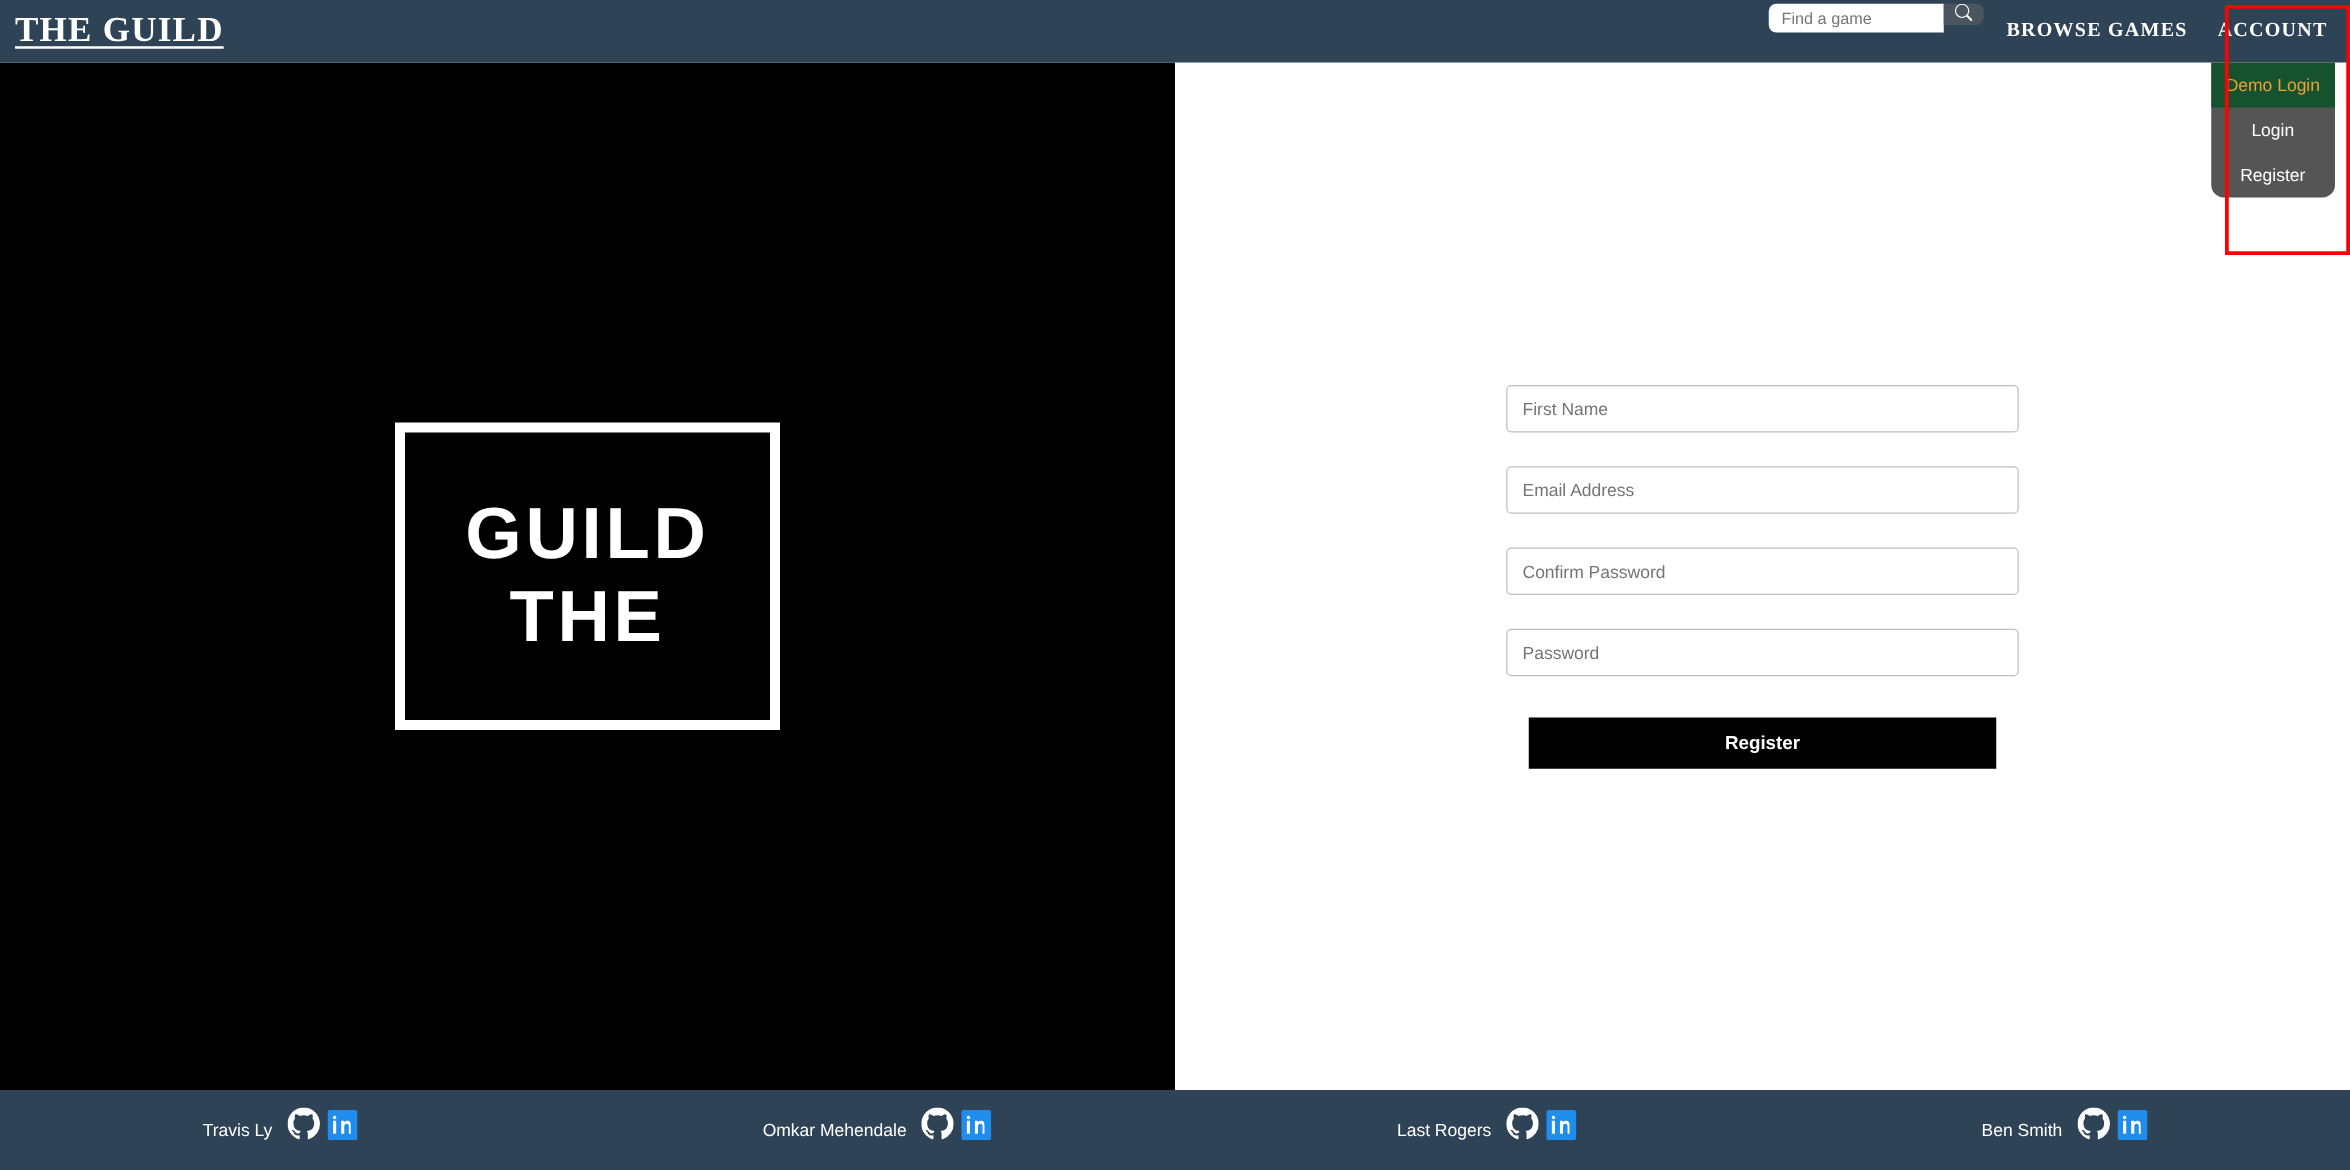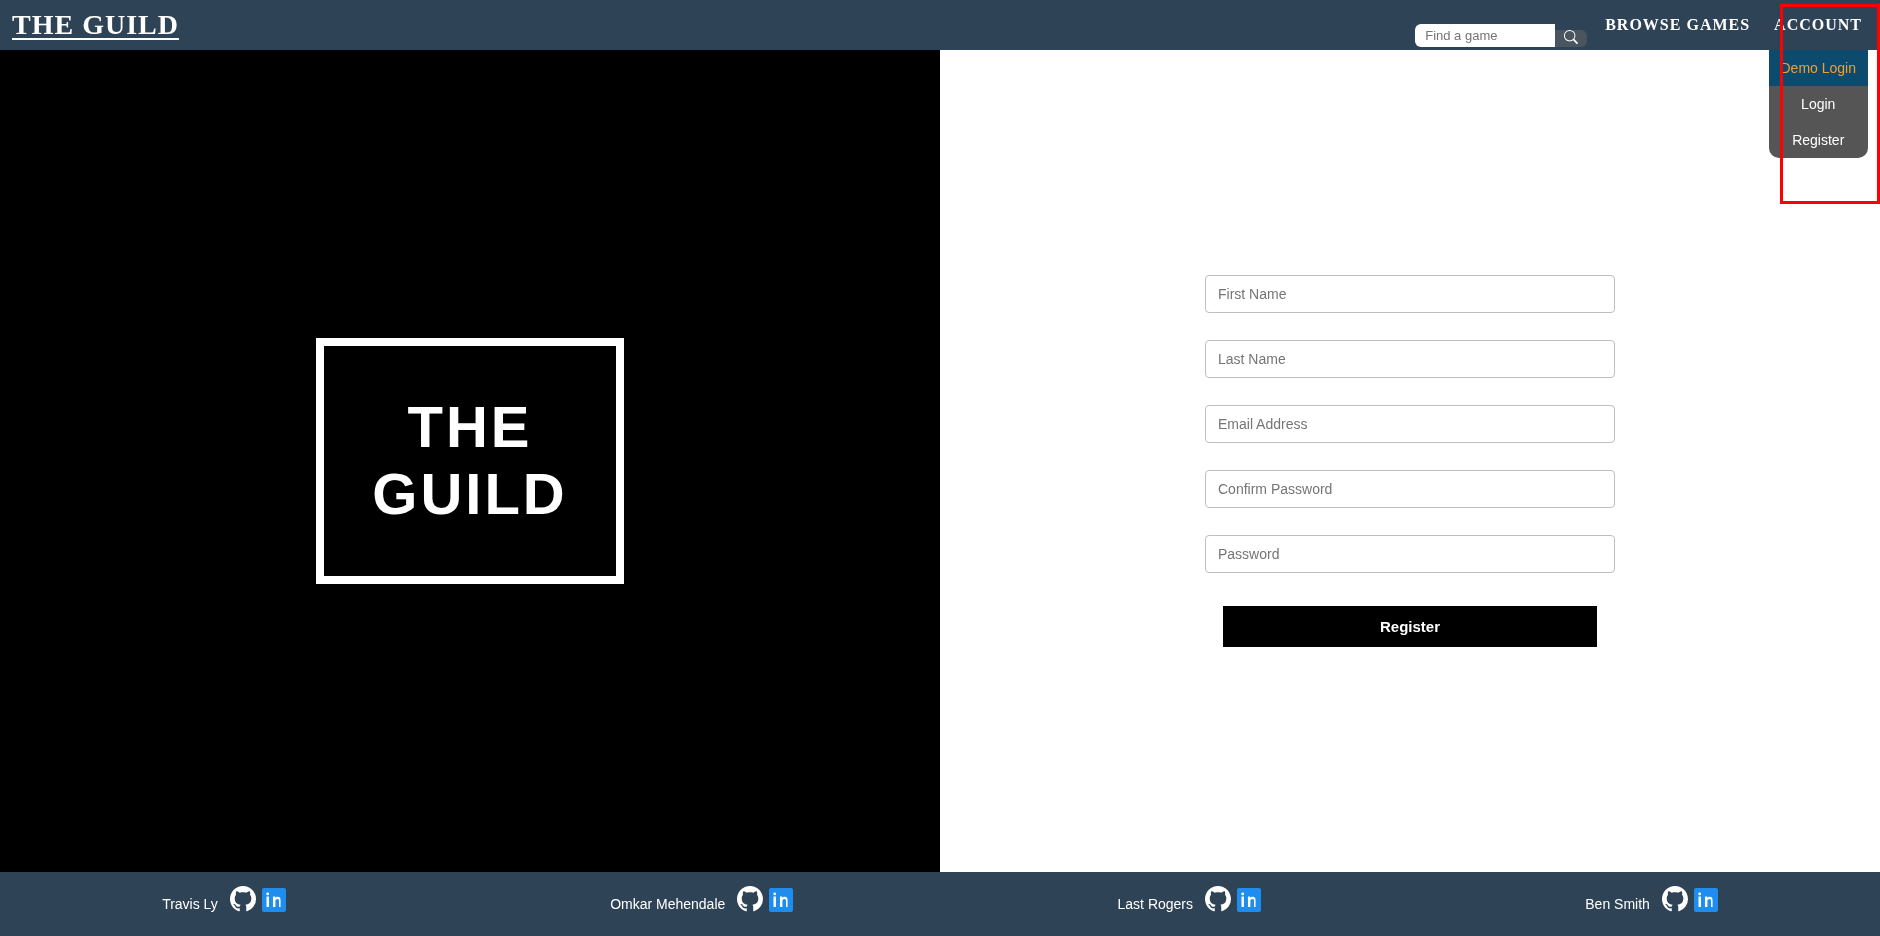--- a/index.html
+++ b/index.html
@@ -20,21 +20,21 @@
   color: #fff;
   font-size: 28px;
   font-weight: bold;
   letter-spacing: 1px;
   font-family: Liberation Serif, serif;
   text-decoration: underline;
   text-underline-offset: 4px;
   cursor: pointer;
 }
 .nav-right { display: flex; align-items: center; gap: 18px; }
-.search-group { display: flex; align-items: flex-end; height: 44px; padding-left: 48px; }
+.search-group { display: flex; align-items: flex-start; height: 44px; padding-left: 48px; }
 .search-input {
   border: none; border-radius: 6px 0 0 6px;
   padding: 4px 10px; font-size: 13px; width: 140px; outline: none;
   background: #fff;
 }
 .search-btn {
   background: #4b5560; border: none; border-radius: 0 6px 6px 0;
   width: 32px; display: flex; align-items: center; justify-content: center;
   cursor: pointer;
 }
@@ -49,21 +49,21 @@
   background: #555; color: #fff;
   border-radius: 0 0 10px 10px;
   min-width: 90px;
   overflow: hidden;
 }
 .dropdown-item {
   padding: 10px 12px; text-align: center;
   font-size: 14px; cursor: pointer;
   white-space: nowrap;
 }
-.dropdown-item:first-child { background: #0c4a6e; color: #f0a030; }
+.dropdown-item:first-child { background: #14532d; color: #f0a030; }
 .highlight-box {
   position: absolute; border: 3px solid red;
   top: 4px; right: 0; width: 100px; height: 200px;
   pointer-events: none; z-index: 200;
 }
 
 .main { flex: 1; display: flex; background: #fff; }
 .left-pane {
   flex: 1; background: #000; display: flex;
   align-items: center; justify-content: center;
@@ -129,28 +129,27 @@
         <div class="dropdown-item">Register</div>
       </div>
     </div>
   </div>
   <div class="highlight-box"></div>
 </div>
 
 <div class="main">
   <div class="left-pane">
     <div class="logo-box">
+      <div class="logo-text">GUILD</div>
       <div class="logo-text">THE</div>
-      <div class="logo-text">GUILD</div>
     </div>
   </div>
   <div class="right-pane">
     <form class="form">
       <input class="field" placeholder="First Name" style="">
-      <input class="field" placeholder="Last Name" style="">
       <input class="field" placeholder="Email Address" style="">
       <input class="field" type="password" placeholder="Confirm Password" style="">
       <input class="field" type="password" placeholder="Password" style="">
       <button type="button" class="register-btn">Register</button>
     </form>
   </div>
 </div>
 
 <div class="footer">
   <div class="person">

